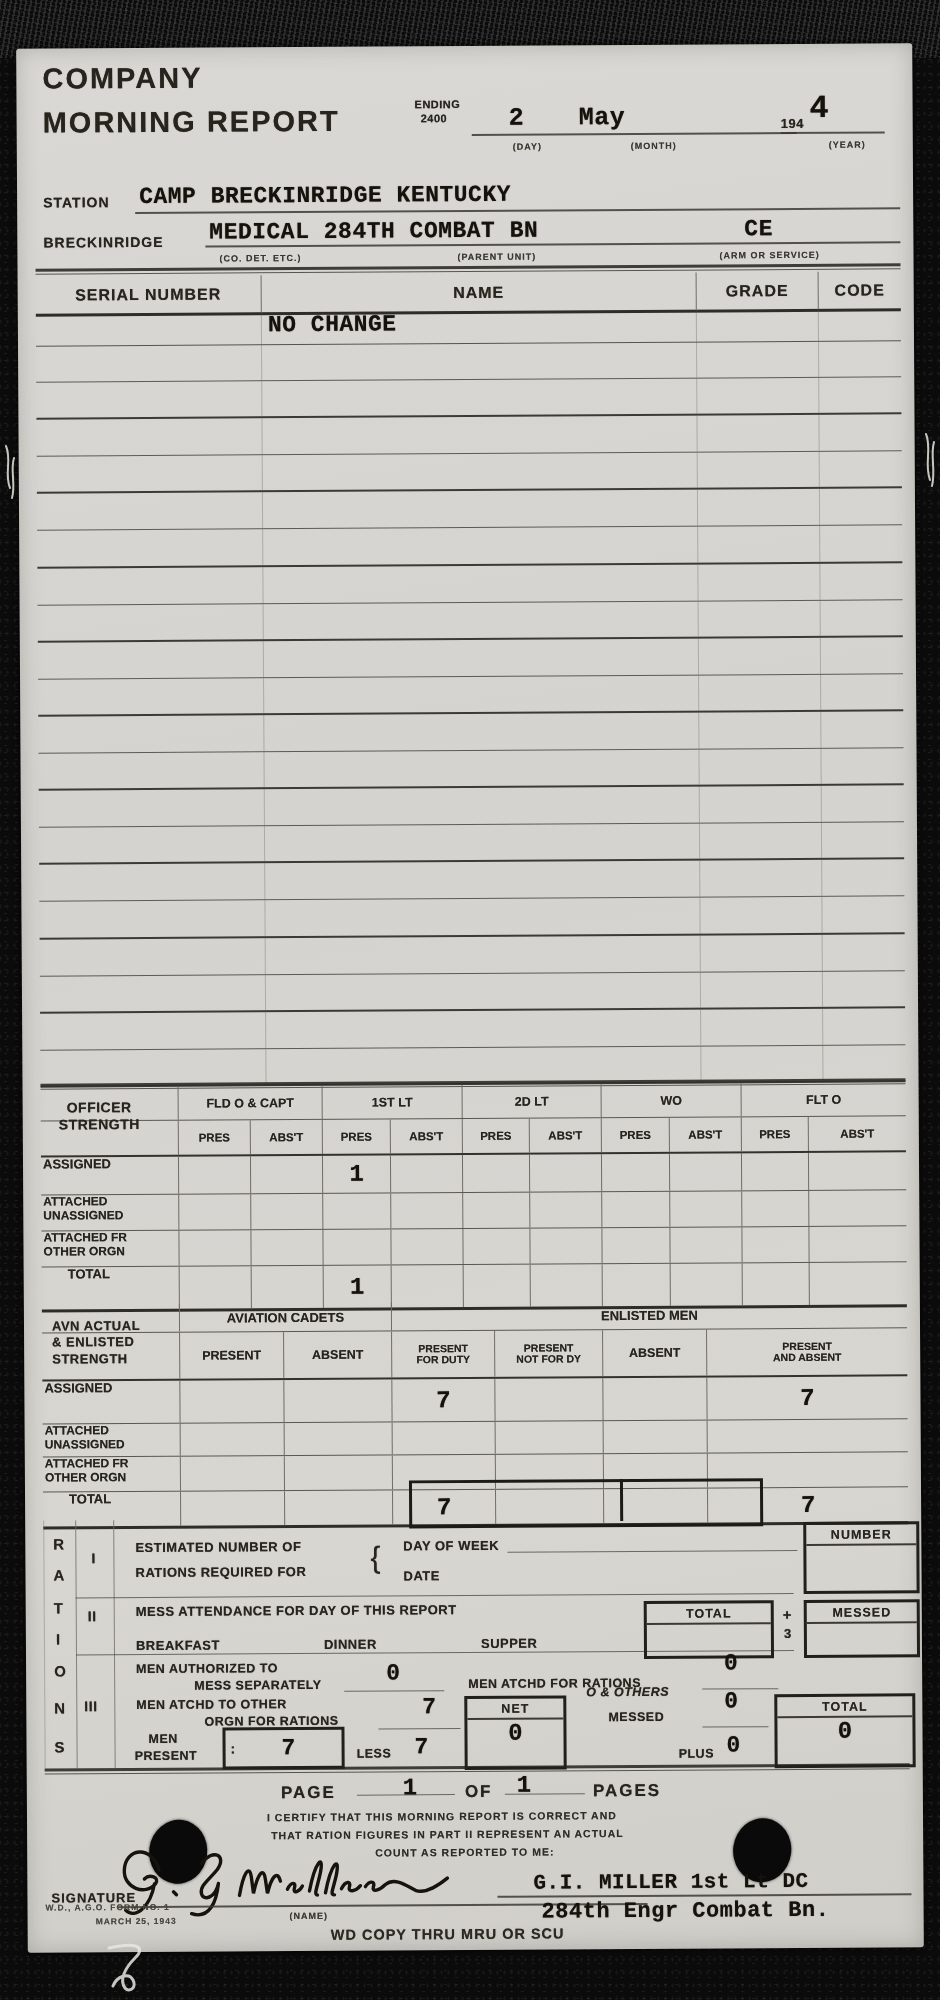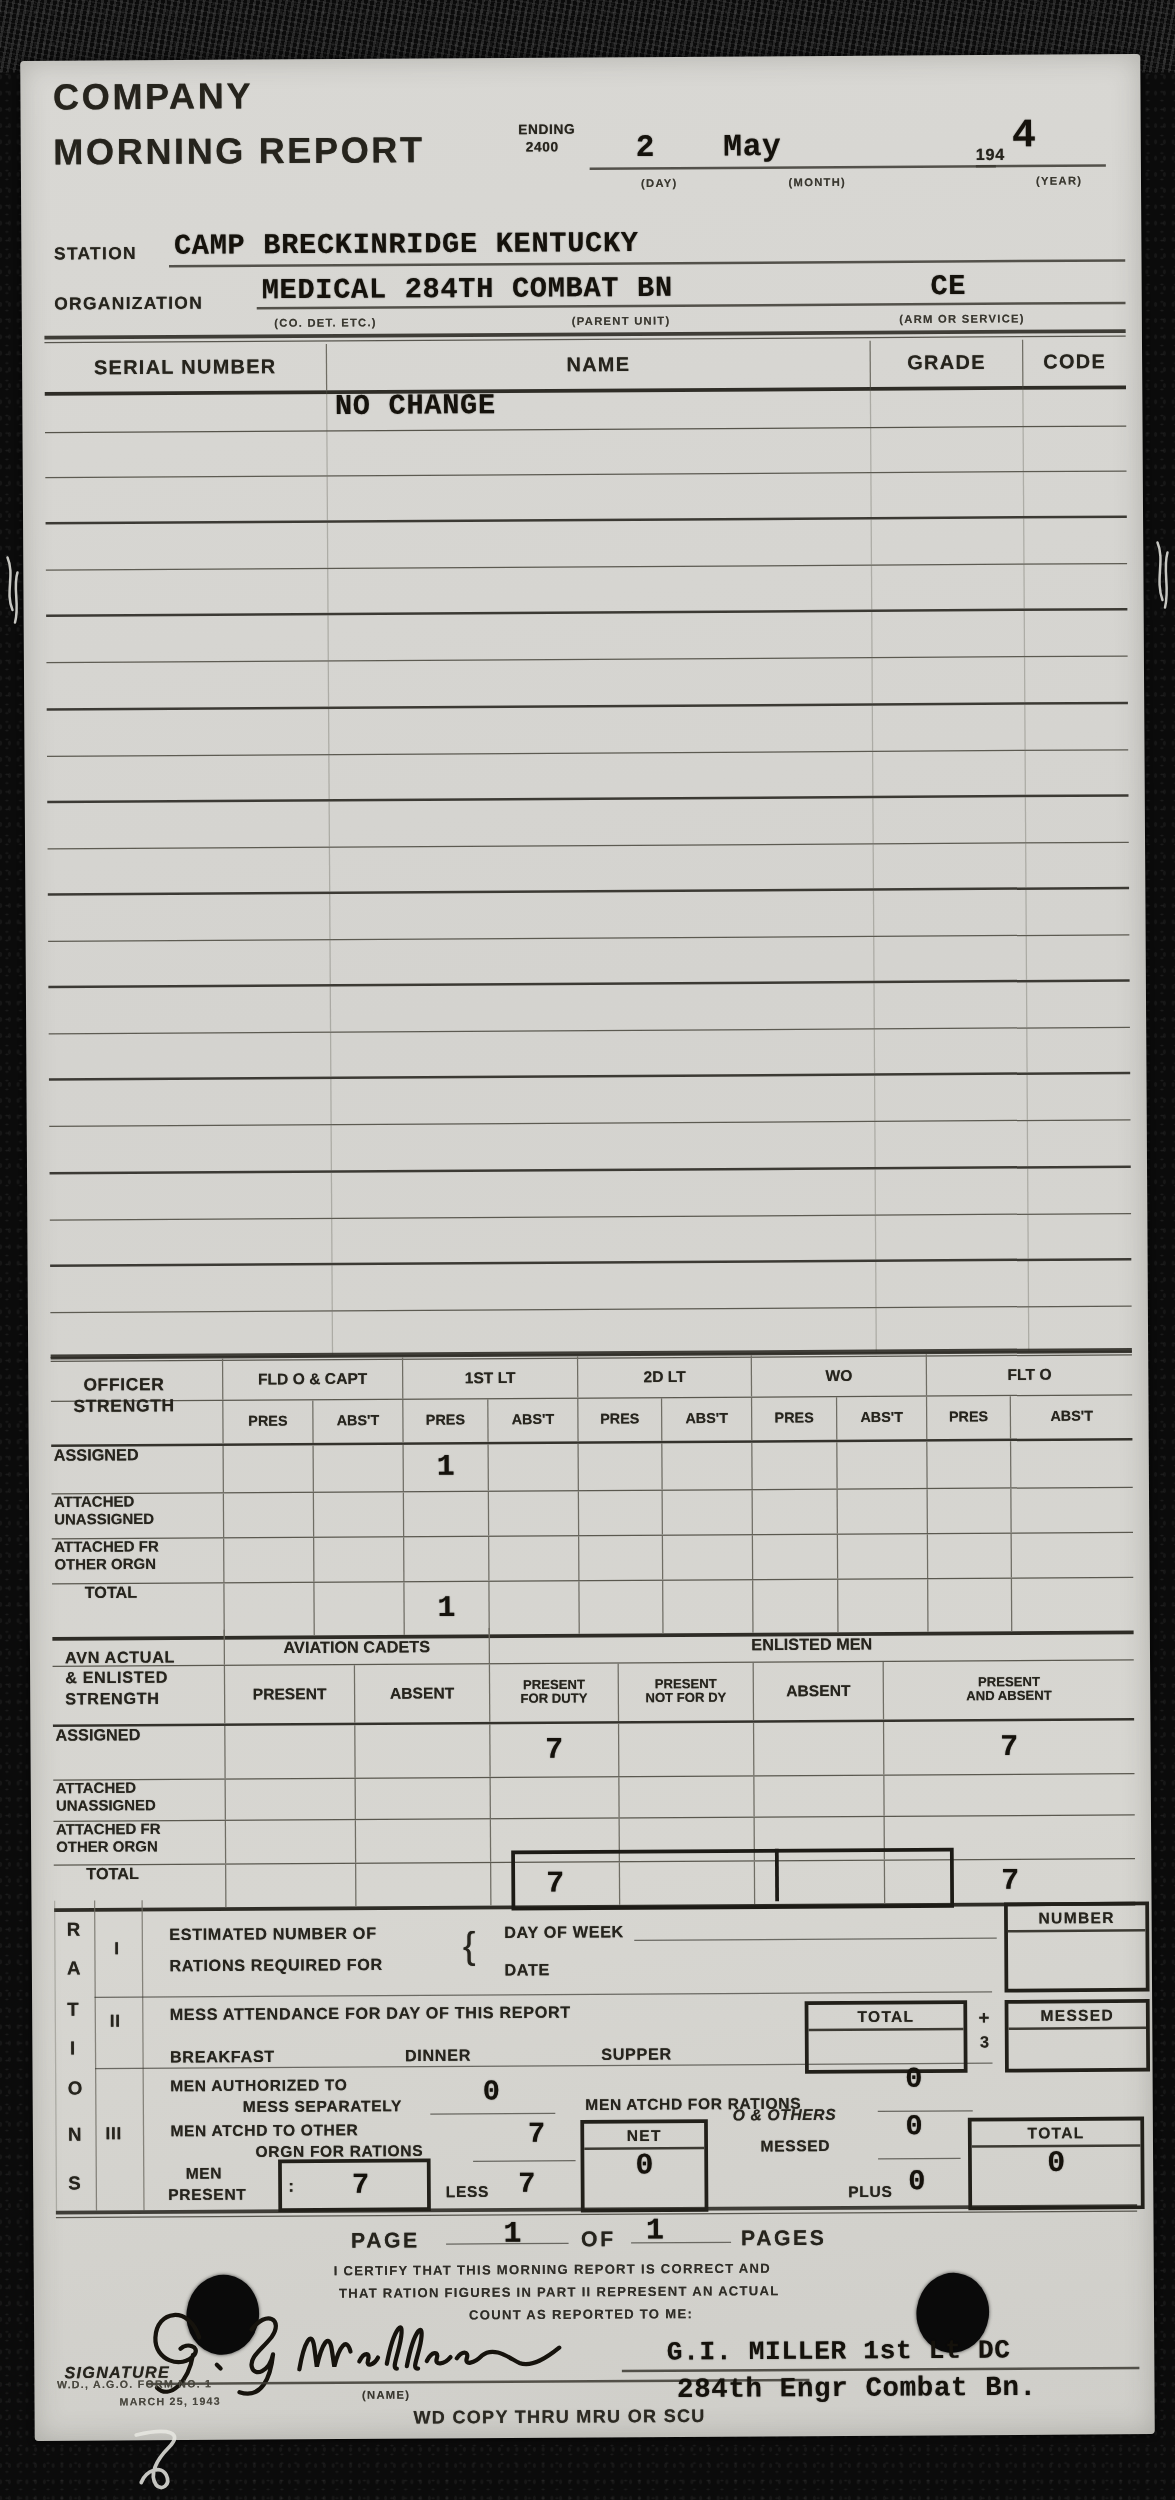--- a/index.html
+++ b/index.html
@@ -82,21 +82,21 @@
     <div class="typed" style="left:793px;top:46px;font-size:32px;">4</div>
     <div class="rule" style="left:764px;top:62px;width:104px;height:26px;"></div>
     <div class="sub" style="left:496px;top:96px;">(DAY)</div>
     <div class="sub" style="left:614px;top:96px;">(MONTH)</div>
     <div class="sub" style="left:812px;top:96px;">(YEAR)</div>
 
     <div class="lbl" style="left:26px;top:146px;font-size:14px;letter-spacing:1px;">STATION</div>
     <div class="typed" style="left:122px;top:136px;font-size:23px;">CAMP BRECKINRIDGE KENTUCKY</div>
     <div class="rule" style="left:118px;top:138px;width:765px;height:26px;"></div>
 
-    <div class="lbl" style="left:26px;top:186px;font-size:14px;letter-spacing:1px;">ORGANIZATION</div>
+    <div class="lbl" style="left:26px;top:186px;font-size:14px;letter-spacing:1px;">BRECKINRIDGE</div>
     <div class="typed" style="left:192px;top:172px;font-size:23px;">MEDICAL 284TH COMBAT BN</div>
     <div class="typed" style="left:727px;top:172px;font-size:23px;">CE</div>
     <div class="rule" style="left:188px;top:172px;width:695px;height:26px;"></div>
     <div class="sub" style="left:202px;top:206px;">(CO. DET. ETC.)</div>
     <div class="sub" style="left:440px;top:206px;">(PARENT UNIT)</div>
     <div class="sub" style="left:702px;top:206px;">(ARM OR SERVICE)</div>
 
     <div class="dbl" style="left:18px;top:220px;width:865px;"></div>
     <div class="rhead rgrid">
       <div class="hc">SERIAL NUMBER</div>
@@ -501,21 +501,21 @@
     <div class="rule thin" style="left:478px;top:1732px;width:80px;height:16px;"></div>
     <div class="lbl" style="left:566px;top:1736px;font-size:17px;letter-spacing:2px;">PAGES</div>
 
     <div class="hole" style="left:122px;top:1772px;"></div>
     <div class="hole" style="left:706px;top:1774px;"></div>
 
     <div class="sub" style="left:240px;top:1764px;font-size:10.5px;color:#2f2d27;">I CERTIFY THAT THIS MORNING REPORT IS CORRECT AND</div>
     <div class="sub" style="left:244px;top:1782px;font-size:10.5px;color:#2f2d27;">THAT RATION FIGURES IN PART II REPRESENT AN ACTUAL</div>
     <div class="sub" style="left:348px;top:1800px;font-size:10.5px;color:#2f2d27;">COUNT AS REPORTED TO ME:</div>
 
-    <div class="lbl" style="left:24px;top:1842px;font-size:13px;letter-spacing:1px;font-style:italic;">SIGNATURE</div>
+    <div class="lbl" style="left:24px;top:1842px;font-size:13px;letter-spacing:1px;">SIGNATURE</div>
     <svg class="abs" style="left:88px;top:1788px;" width="360" height="90" viewBox="0 0 360 90">
       <g fill="none" stroke="#16130d" stroke-width="3.4" stroke-linecap="round">
         <path d="M44,34 C36,8 10,12 9,34 C8,52 30,60 40,48 C45,41 34,38 29,43 M39,48 C35,70 20,84 10,74"></path>
         <path d="M58,56 l3,3"></path>
         <path d="M86,28 C98,12 112,20 102,34 C94,44 84,50 86,58 C88,66 100,62 103,48 M103,48 C101,66 94,84 76,78"></path>
         <path d="M124,60 C128,38 134,28 136,42 L138,58 C142,40 148,30 150,44 L152,58 C156,42 162,34 165,46"></path>
         <path d="M172,54 C176,46 181,47 179,53 C177,59 184,57 187,51"></path>
         <path d="M194,56 C200,26 209,18 205,38 C202,52 198,60 202,60"></path>
         <path d="M210,58 C216,28 225,20 221,40 C218,54 214,60 219,60"></path>
         <path d="M226,54 C230,46 236,46 234,52 C232,58 240,57 245,51"></path>

